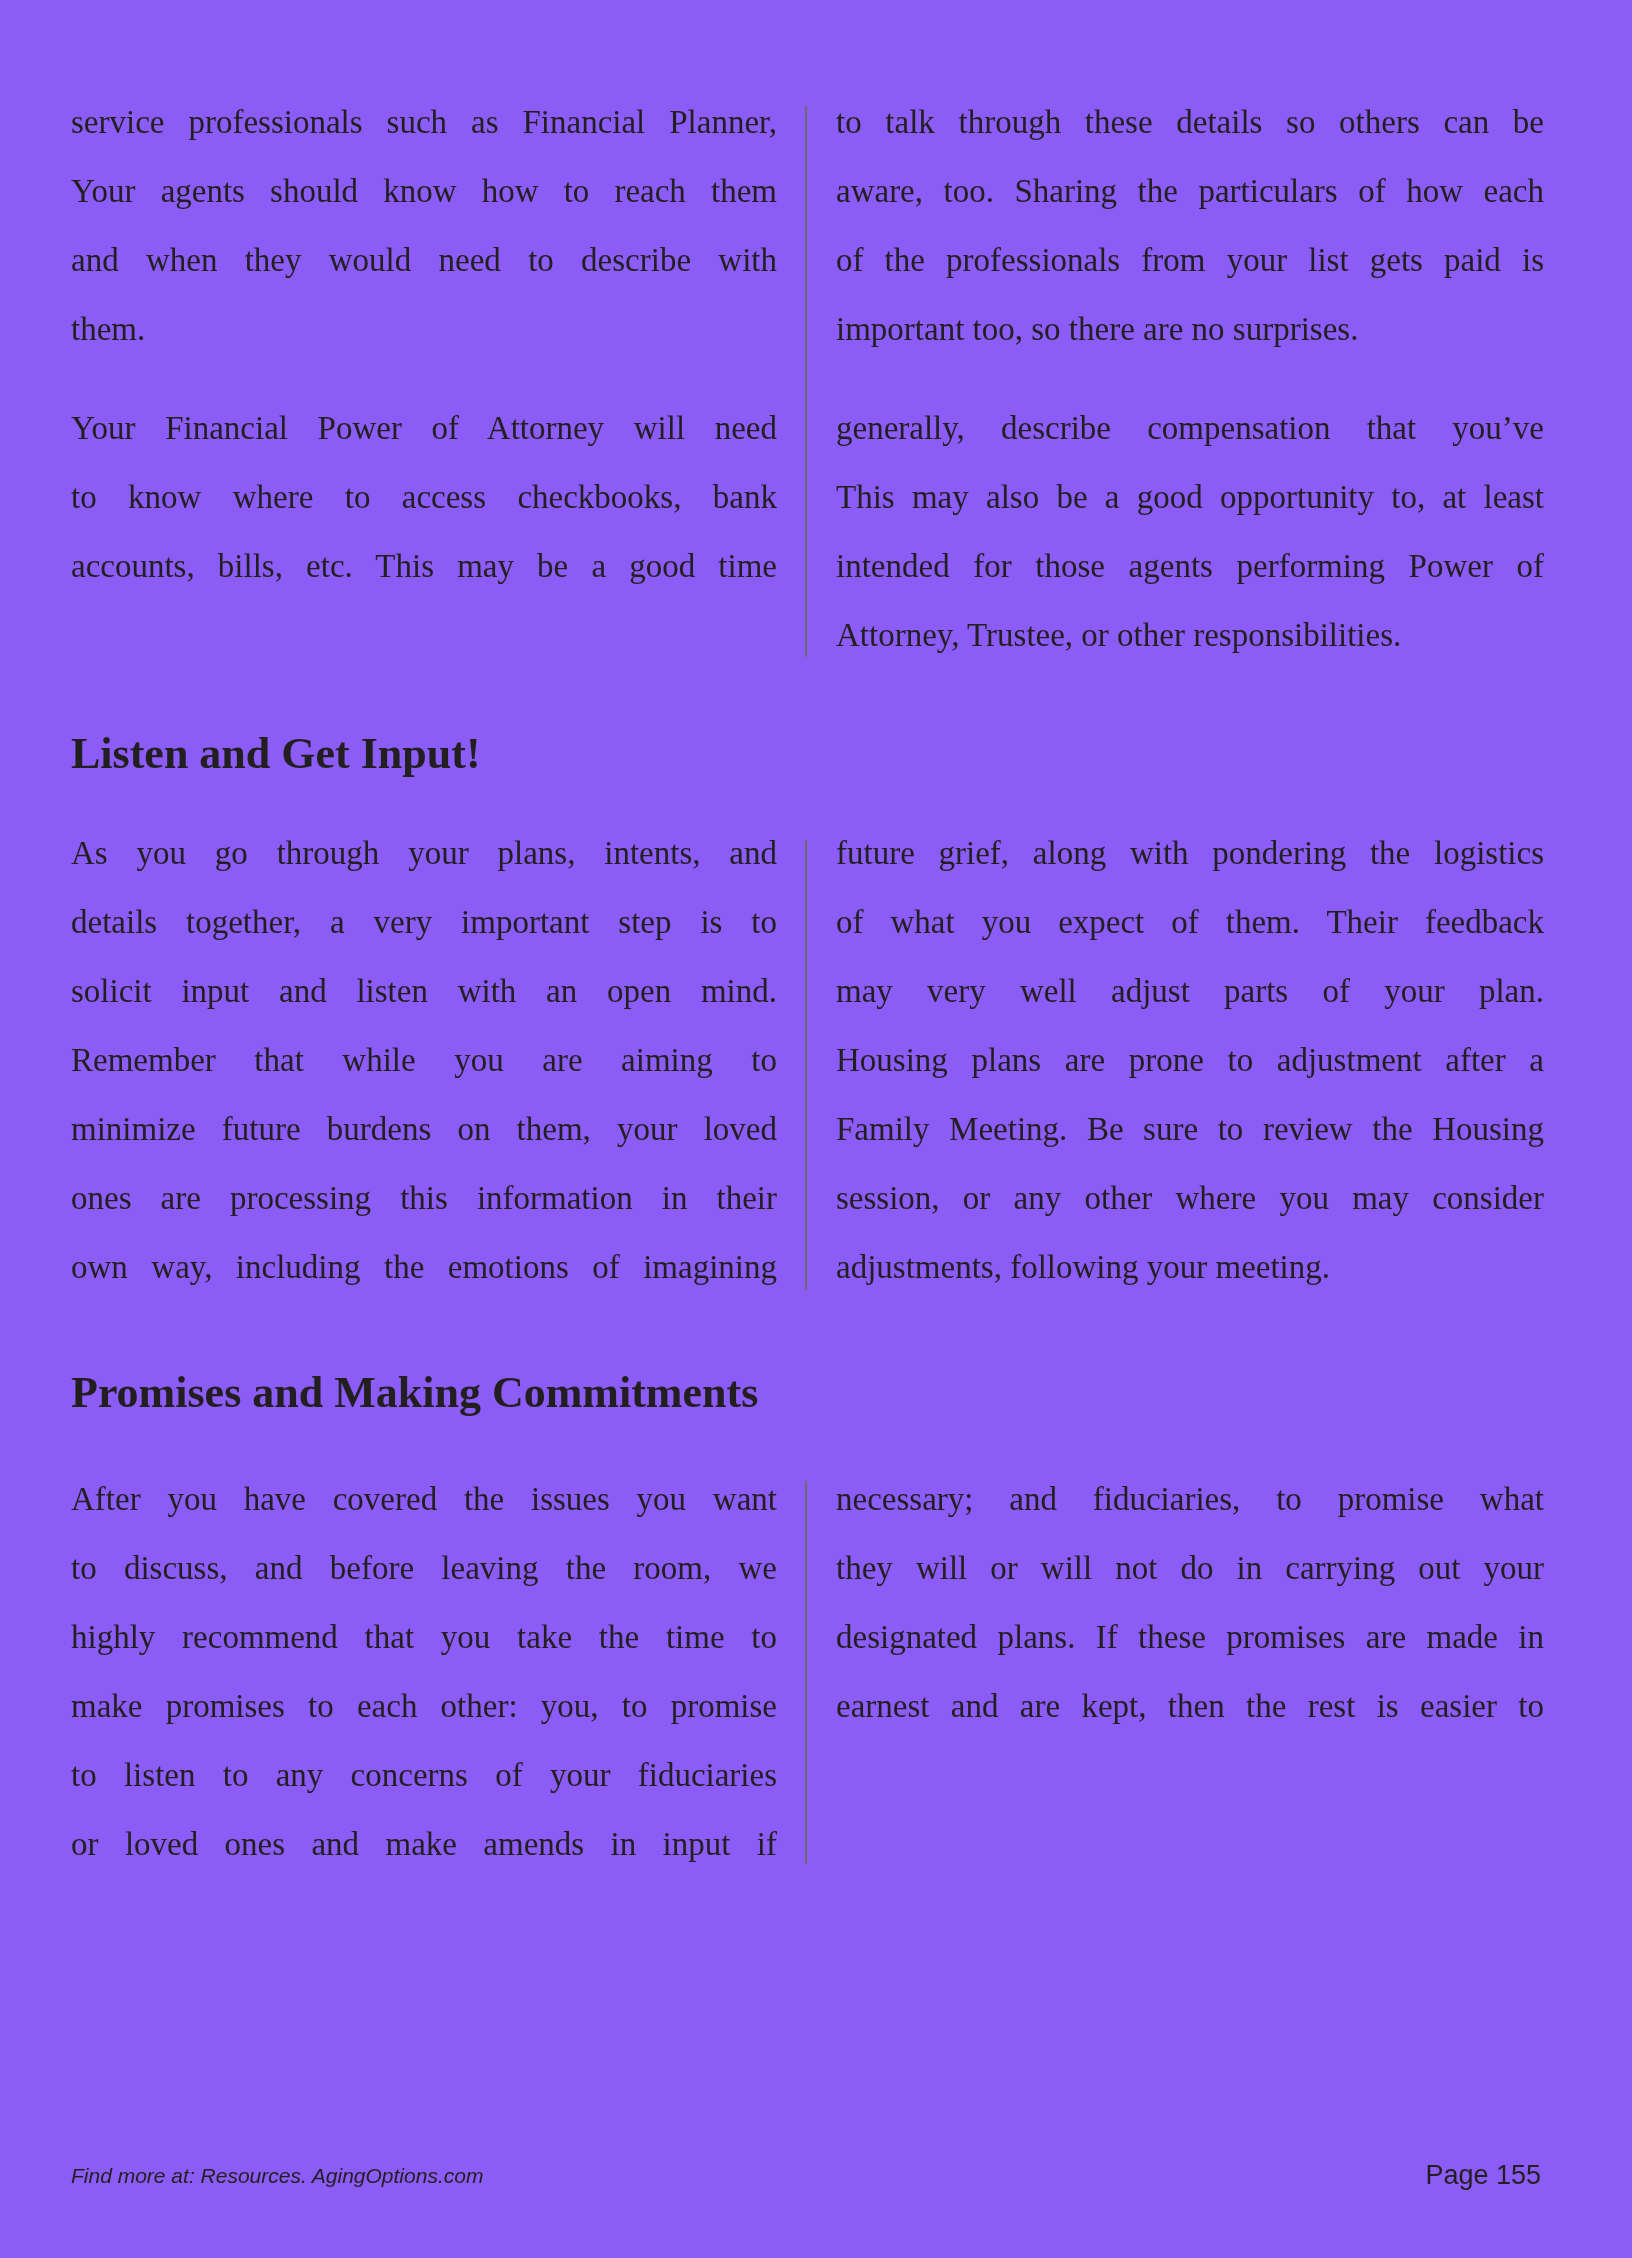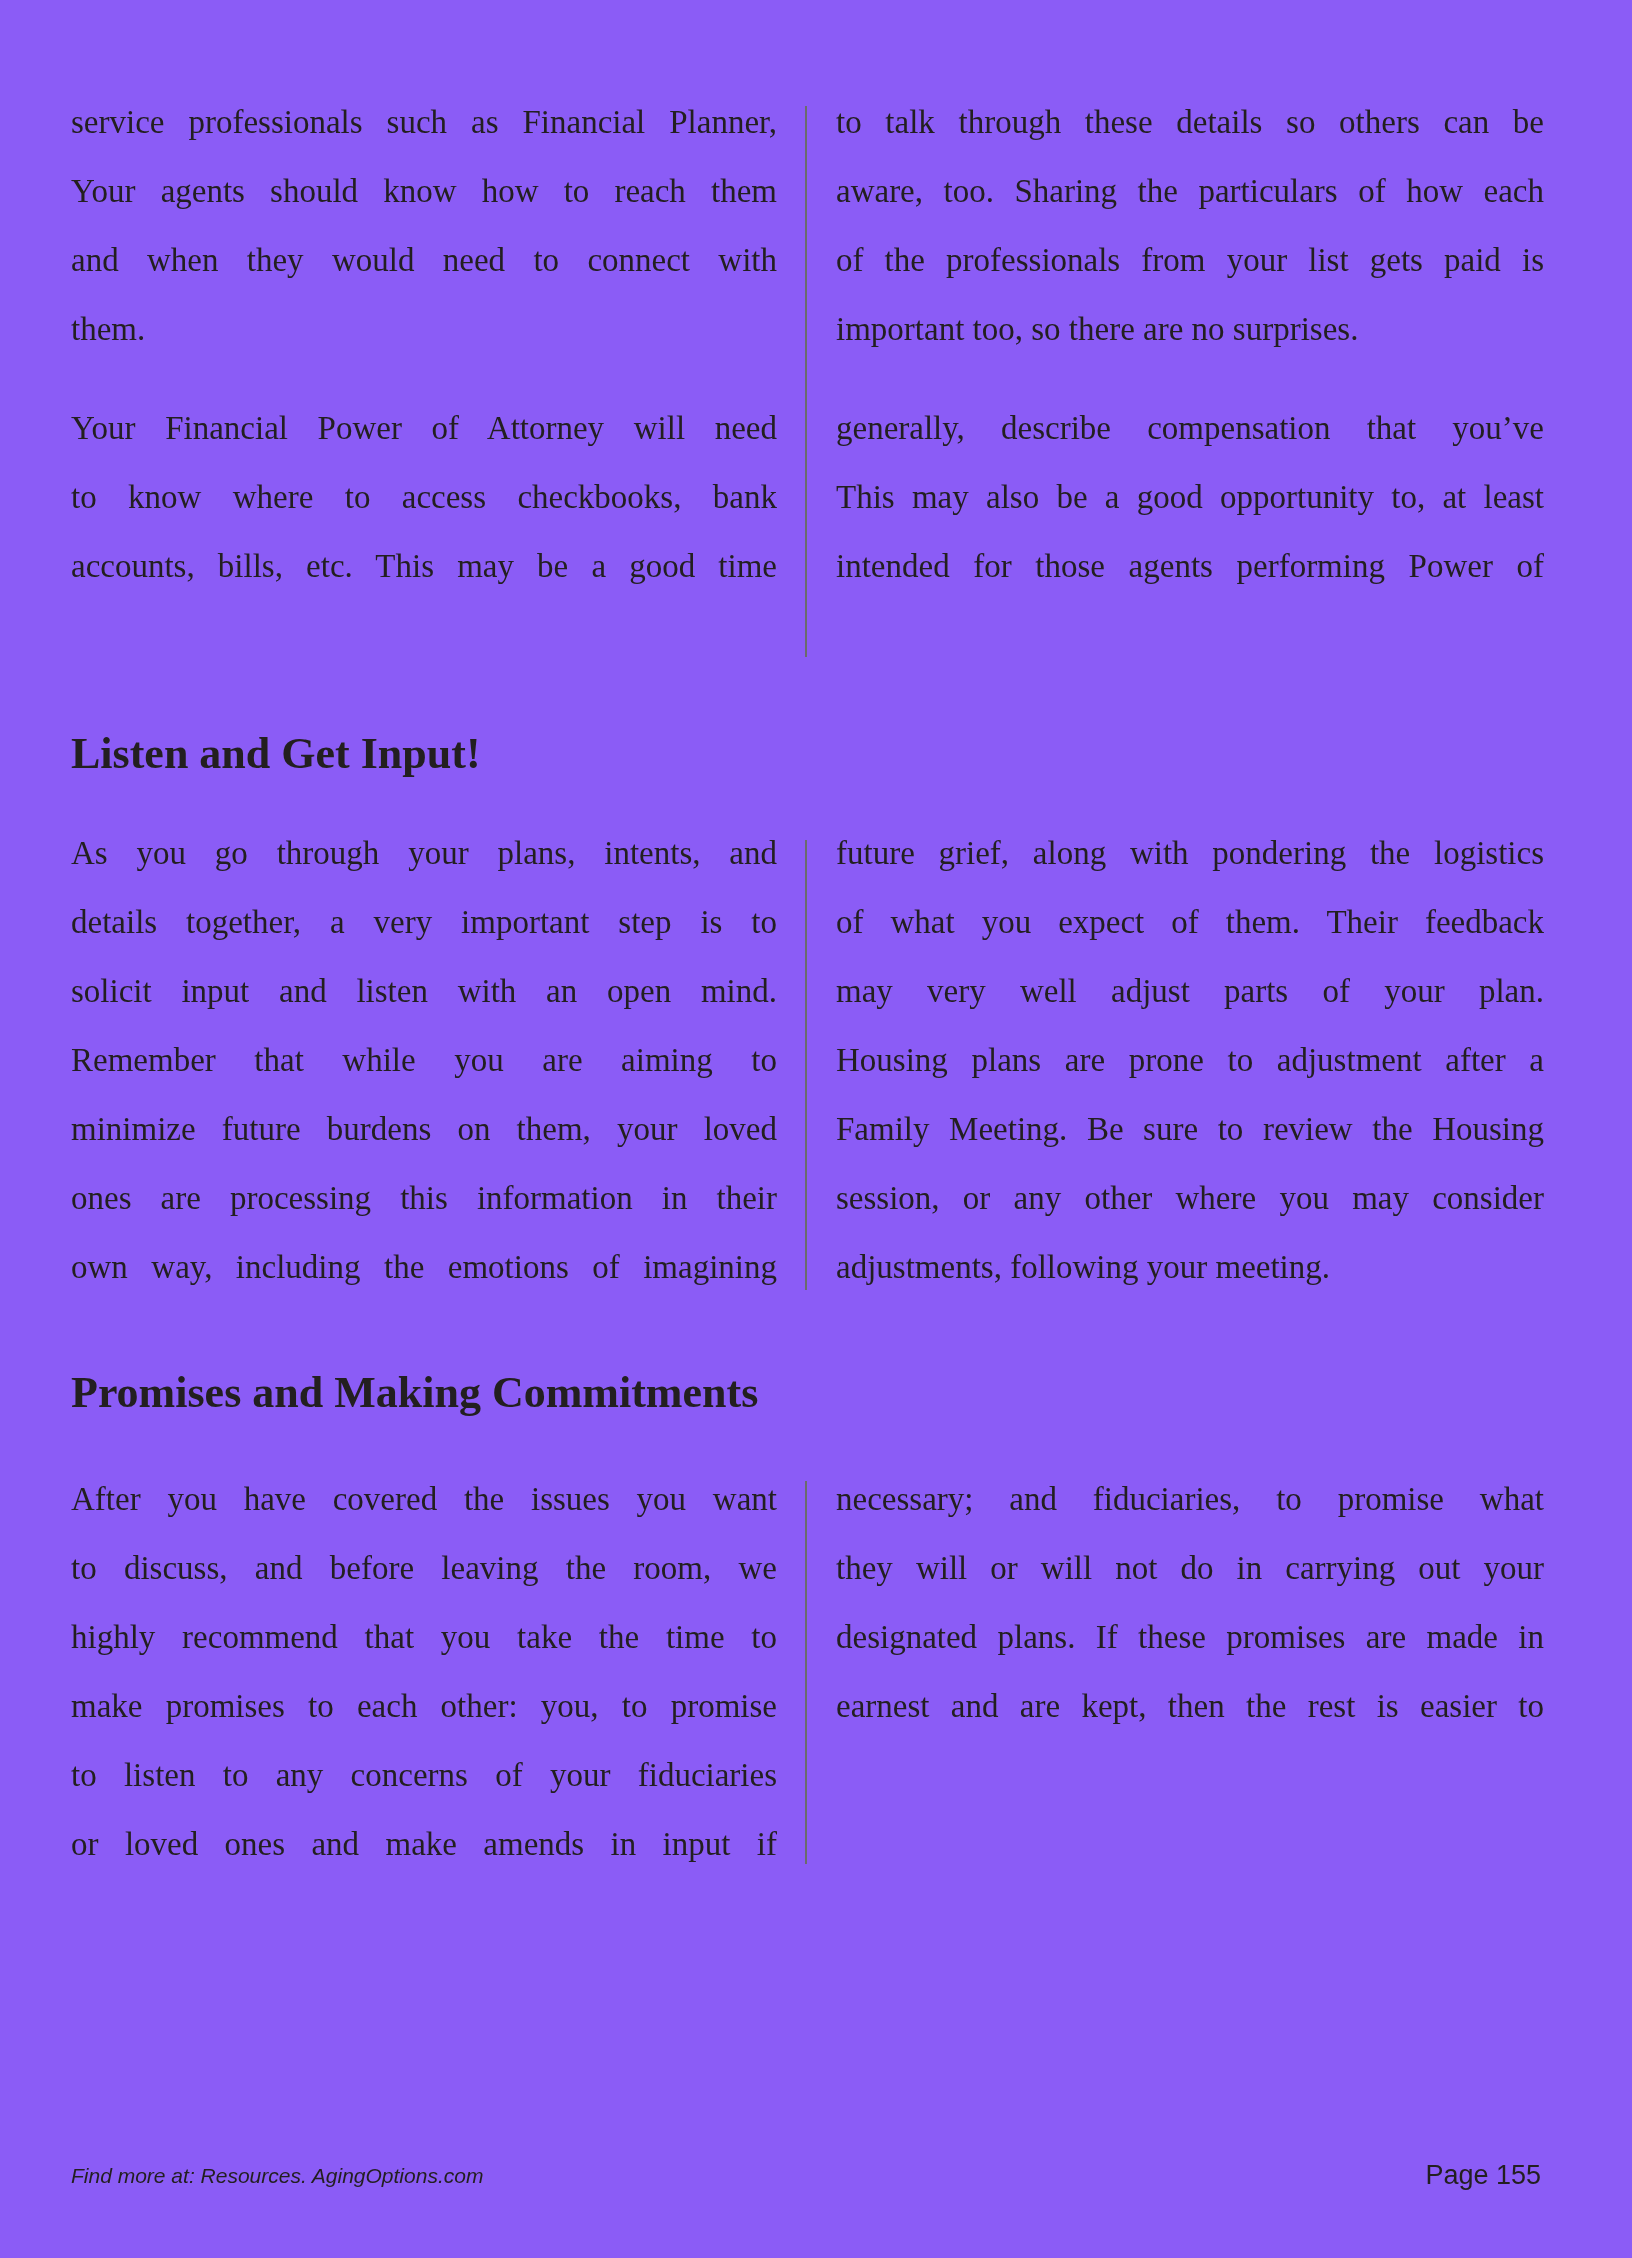--- a/index.html
+++ b/index.html
@@ -94,21 +94,21 @@
 <body style="color: rgb(35, 31, 32);">
 
 <div class="page">
 
   <div class="section" style="top:88px;">
     <div class="cols">
       <div class="col left">
           <div class="paragraph">
             <div class="line">service professionals such as Financial Planner,</div>
             <div class="line">Your agents should know how to reach them</div>
-            <div class="line">and when they would need to connect with</div>
+            <div class="line">and when they would need to describe with</div>
             <div class="line last">them.</div>
           </div>
           <div class="para-gap"></div>
           <div class="paragraph">
             <div class="line">Your Financial Power of Attorney will need</div>
             <div class="line">to know where to access checkbooks, bank</div>
             <div class="line">accounts, bills, etc. This may be a good time</div>
           </div>
         </div>
       <div class="divider" style="top: 17.6px; height: 551px; background: rgb(107, 107, 107);"></div>
@@ -117,20 +117,21 @@
             <div class="line">to talk through these details so others can be</div>
             <div class="line">aware, too. Sharing the particulars of how each</div>
             <div class="line">of the professionals from your list gets paid is</div>
             <div class="line last">important too, so there are no surprises.</div>
           </div>
           <div class="para-gap"></div>
           <div class="paragraph">
             <div class="line">generally, describe compensation that you’ve</div>
             <div class="line">This may also be a good opportunity to, at least</div>
             <div class="line">intended for those agents performing Power of</div>
+            <div class="line last">Attorney, Trustee, or other responsibilities.</div>
           </div>
         </div>
     </div>
   </div>
 
   <h2 class="heading" style="top:722px;">Listen and Get Input!</h2>
 
   <div class="section" style="top:819px;">
     <div class="cols">
       <div class="col left">

